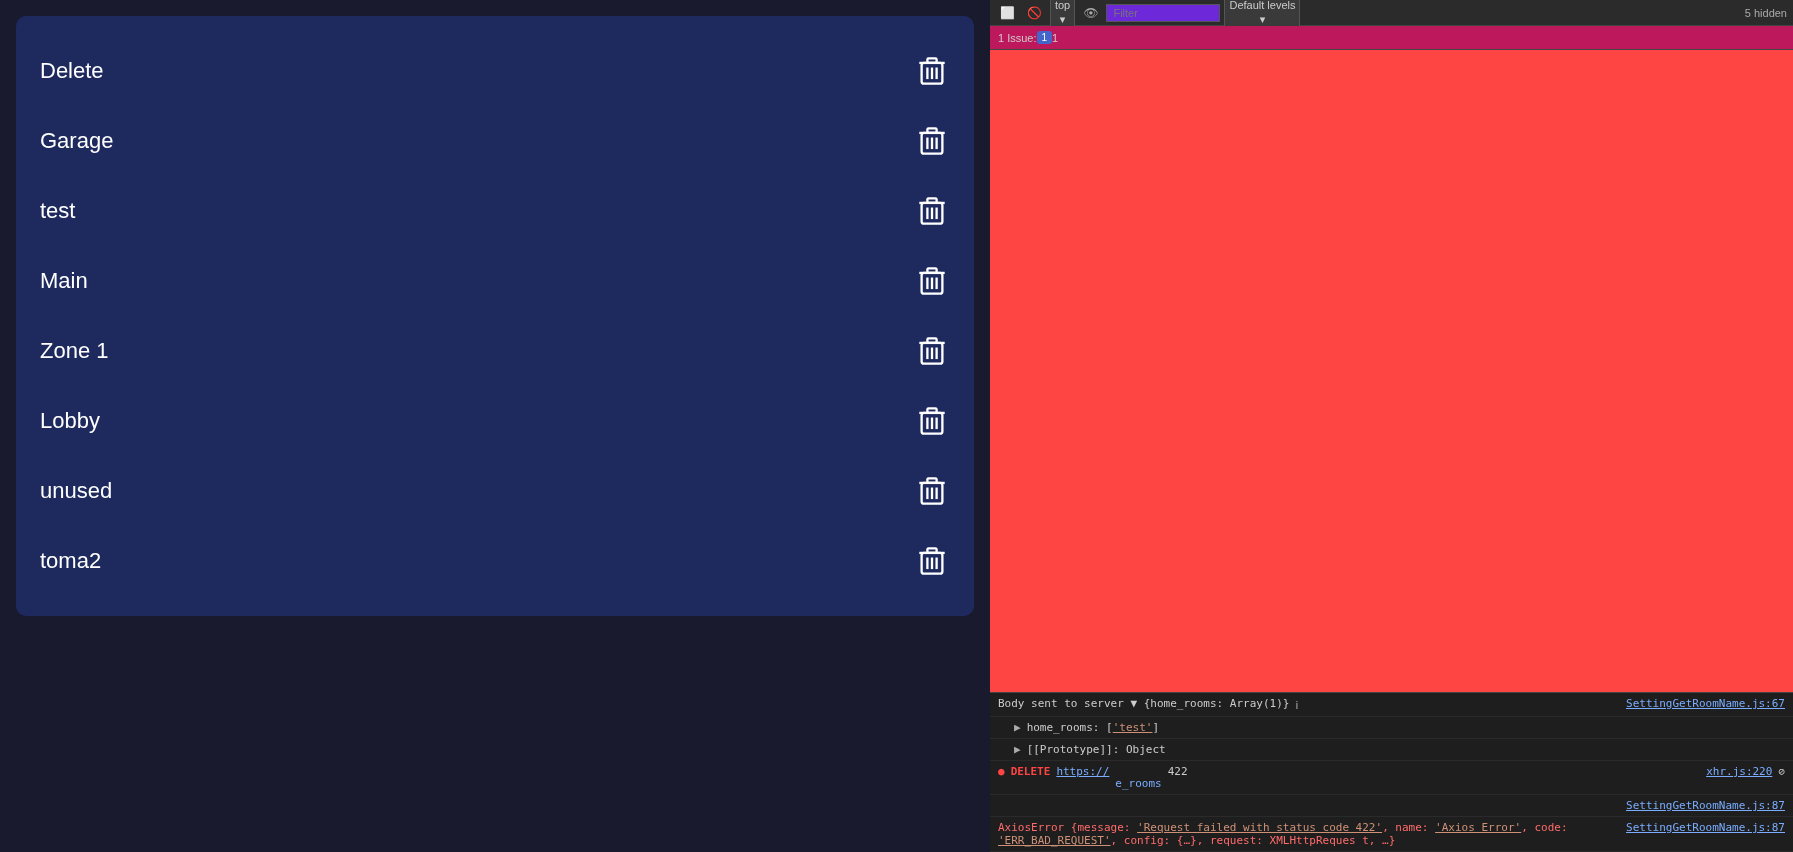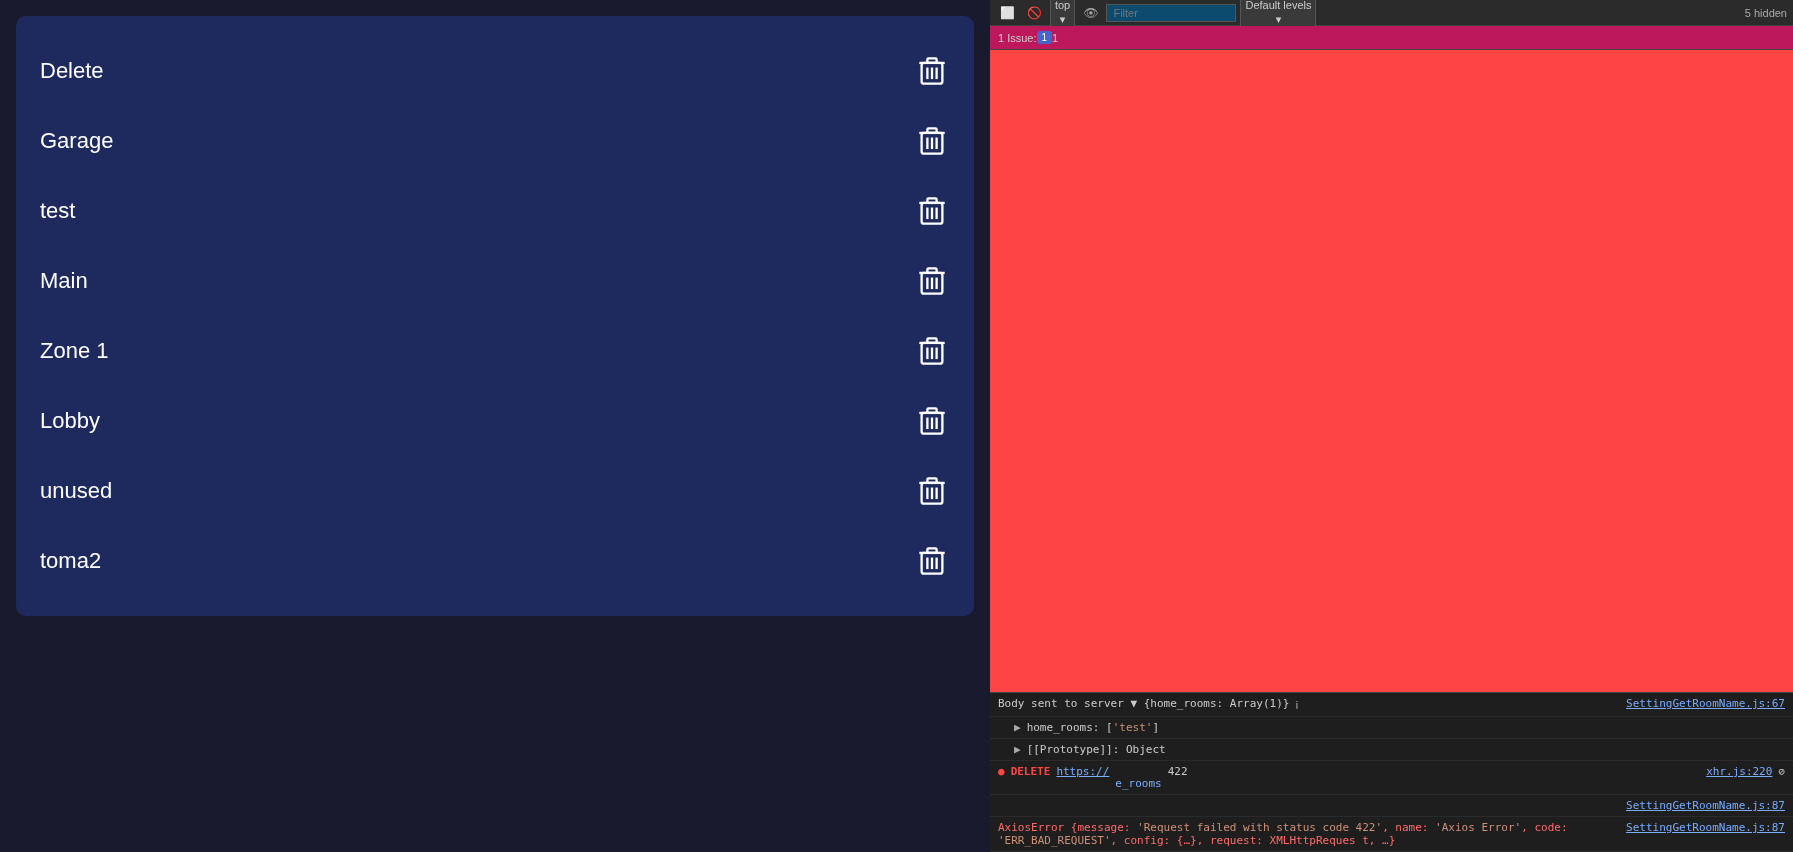--- a/index.html
+++ b/index.html
@@ -93,26 +93,26 @@
       font-size: 11px;
       padding: 1px 4px;
       cursor: pointer;
       display: flex;
       align-items: center;
       gap: 2px;
       flex-direction: column;
     }
 
     .filter-input {
-      background: #0c4a6e;
+      background: #6d28d9;
       border: 1px solid #555;
       color: #ccc;
       font-size: 11px;
       padding: 2px 6px;
-      width: 130px;
+      width: 114px;
       outline: none;
     }
 
     .hidden-count {
       color: #aaa;
       font-size: 11px;
       margin-left: auto;
     }
 
     .issue-bar {
@@ -169,20 +169,21 @@
       white-space: nowrap;
     }
 
     .console-line .keyword {
       color: #7aadff;
       margin-top: 12px;
     }
 
     .console-line .string {
       color: #ce9178;
+      text-decoration: underline;
     }
 
     .console-line .error-dot {
       color: #ff4444;
       font-weight: bold;
     }
 
     .console-line .delete-method {
       color: #ff4444;
       font-weight: bold;

